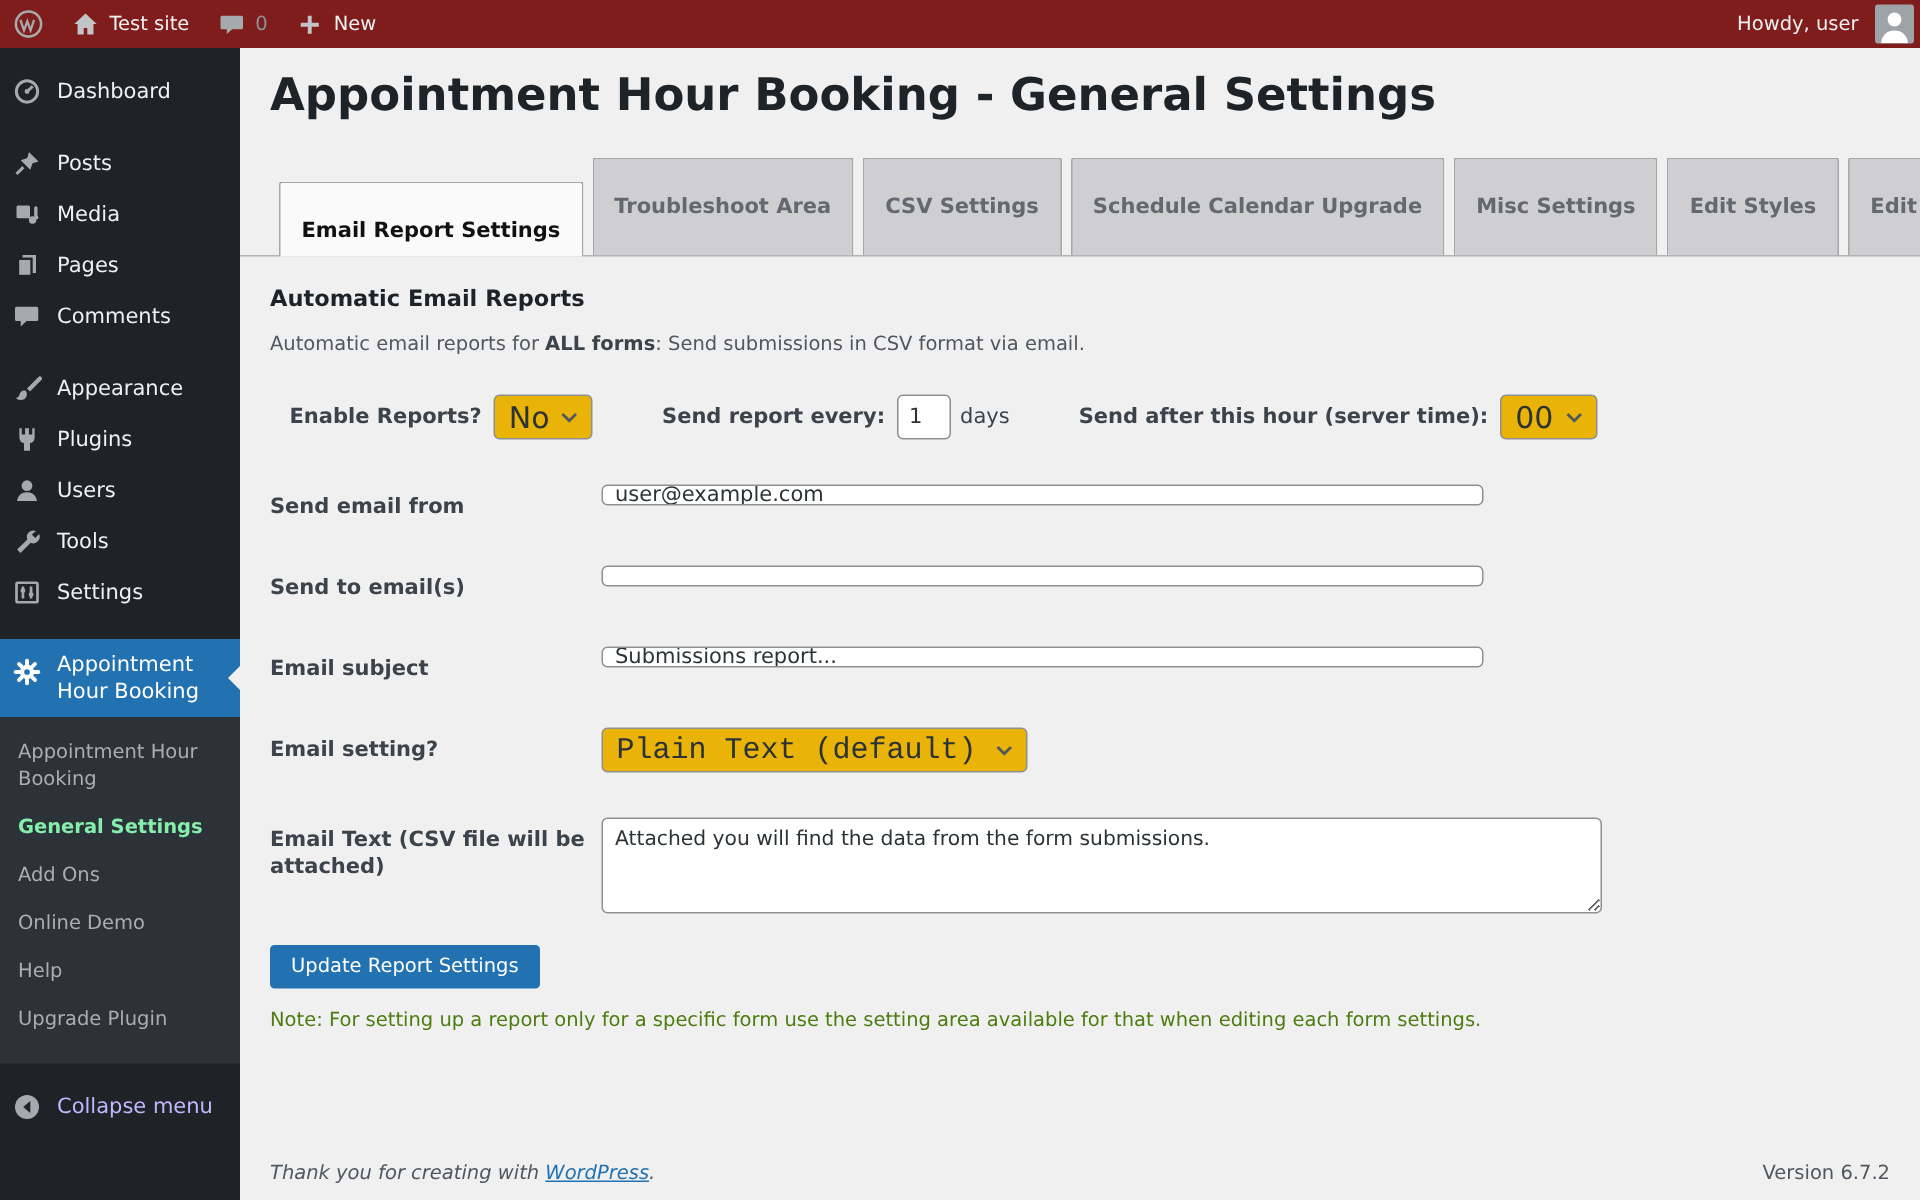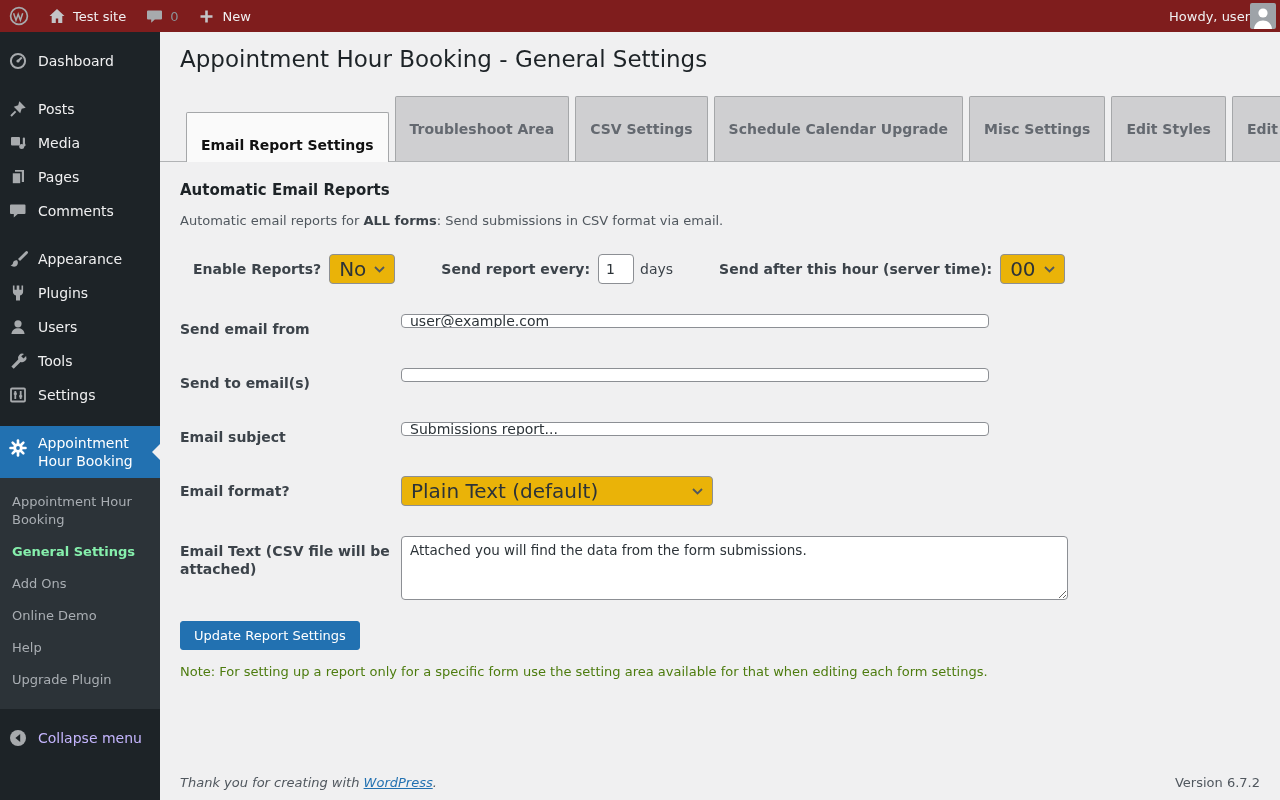--- a/index.html
+++ b/index.html
@@ -5,42 +5,42 @@
   * { margin:0; padding:0; box-sizing:border-box; }
   html,body { width:1280px; height:800px; overflow:hidden;
     font-family:"DejaVu Sans","Liberation Sans",sans-serif; background:#f0f0f1; }
 
   
   #adminbar { position:fixed; top:0; left:0; right:0; height:32px; background:#7f1d1d;
     display:flex; align-items:center; color:#f0f0f1; font-size:13px; z-index:50; }
   .ab-item { display:flex; align-items:center; gap:6px; padding:0 9px; height:32px; cursor:pointer; }
   .ab-icon { display:inline-flex; width:20px; height:20px; align-items:center; justify-content:center; }
   .ab-count { color:#8c9196; }
-  .ab-right { margin-left:auto; display:flex; align-items:center; gap:0; padding-right:4px; }
+  .ab-right { margin-left:auto; display:flex; align-items:center; gap:11px; padding-right:4px; }
   .avatar { width:26px; height:26px; background:#9ea3a8; border-radius:2px; overflow:hidden;
     display:inline-flex; align-items:flex-end; justify-content:center; }
 
   
   #sidebar { position:fixed; top:32px; left:0; bottom:0; width:160px; background:#1d2327;
     color:#f0f0f1; font-size:14px; padding-top:12px; }
   .menu-item { display:flex; align-items:center; gap:10px; padding:7px 8px; min-height:34px; cursor:pointer; }
   .menu-item .mi-icon { width:20px; height:20px; flex:none; display:inline-flex; align-items:center; justify-content:center; }
   .mi-sep { margin-top:14px; }
   .menu-item.active-plugin { background:#2271b1; color:#fff; position:relative; align-items:flex-start; padding:8px; margin-top:14px; }
   .menu-item.active-plugin .mi-label { line-height:18px; }
   .menu-item.active-plugin::after { content:""; position:absolute; right:0; top:50%; margin-top:-8px;
     border-top:8px solid transparent; border-bottom:8px solid transparent; border-right:8px solid #f0f0f1; }
   .submenu { background:#2c3338; padding:8px 0 13px; font-size:13px; }
   .sub-item { padding:7px 12px; color:#a9aeb3; line-height:18px; cursor:pointer; }
   .sub-item.current { color:#86efac; font-weight:bold; }
   .collapse-item { margin-top:12px; color:#c4b5fd; }
 
   
   #content { position:absolute; left:160px; top:32px; width:1120px; height:768px; background:#f0f0f1; }
-  .page-title { margin:14px 0 0 20px; font-size:23px; font-weight:normal; color:#1d2327; }
+  .page-title { margin:14px 0 0 20px; font-size:30px; font-weight:bold; color:#1d2327; }
 
   .tabbar { display:flex; align-items:flex-end; border-bottom:1px solid #b1b3b5; margin-top:24px; padding-left:26px; }
   .tab { background:#cfcfd1; border:1px solid #a5a7a9; border-bottom:none; border-radius:2px 2px 0 0;
     margin-right:6px; padding:24px 14px; font-size:14px; font-weight:bold; color:#646970; cursor:pointer; white-space:nowrap; }
   .tab.active { background:#fafafa; color:#111; margin-bottom:-1px; padding-bottom:9px; }
 
   .section-heading { margin:19px 0 0 20px; font-size:15px; font-weight:bold; color:#1d2327; }
   .section-intro { margin:14px 0 0 20px; font-size:13px; color:#50575e; }
   .section-intro b { color:#3c434a; }
 
@@ -52,21 +52,21 @@
   .wpselect { display:inline-flex; align-items:center; justify-content:space-between; gap:8px; margin-left:8px;
     height:30px; padding:0 9px; background:#eab308; border:1px solid #8c8f94; border-radius:4px;
     font-size:20px; color:#2c3338; cursor:pointer; }
   .num-input { margin-left:8px; width:36px; height:30px; border:1px solid #8c8f94; border-radius:4px;
     text-align:left; padding:0 7px; font-size:14px; color:#2c3338; font-family:inherit; }
 
   .field-row { display:flex; margin:30px 0 0 20px; }
   .field-row .f-label { width:221px; padding-top:6px; font-size:14px; font-weight:bold; color:#3c434a; line-height:18px; }
   .text-input { width:588px; height:14px; border:1px solid #8c8f94; border-radius:4px; background:#fff;
     padding:0 8px; font-size:14px; color:#2c3338; font-family:inherit; }
-  .wpselect.wide { width:312px; margin-left:0; }
+  .wpselect.wide { width:284px; margin-left:0;font-family:Liberation Mono, monospace; }
   .textarea { width:667px; height:64px; border:1px solid #8c8f94; border-radius:4px; background:#fff;
     padding:5px 8px; font-size:13.5px; color:#2c3338; font-family:inherit; resize:both; }
 
   .btn-primary { display:inline-block; margin:21px 0 0 20px; background:#2271b1; border:1px solid #2271b1;
     color:#fff; font-size:13px; padding:6px 13px; border-radius:3px; cursor:pointer; font-family:inherit; }
   .note-text { margin:14px 0 0 20px; font-size:13px; color:#4d7c0f; }
 
   .footer { position:absolute; left:20px; right:20px; bottom:10px; display:flex;
     justify-content:space-between; font-size:13px; color:#50575e; }
   .footer .thanks { font-style:italic; }
@@ -302,21 +302,21 @@
     <div class="f-label">Send to email(s)</div>
     <input class="text-input" type="text" value="" style="">
   </div>
 
   <div class="field-row">
     <div class="f-label">Email subject</div>
     <input class="text-input" type="text" value="Submissions report..." style="">
   </div>
 
   <div class="field-row">
-    <div class="f-label">Email format?</div>
+    <div class="f-label">Email setting?</div>
     <span class="wpselect wide">
       <span>Plain Text (default)</span>
       <svg width="11" height="7" viewBox="0 0 11 7">
           <path d="M1 1l4.5 4.5L10 1" fill="none" stroke="#50575e" stroke-width="1.8"></path>
         </svg>
     </span>
   </div>
 
   <div class="field-row">
     <div class="f-label">Email Text (CSV file will be attached)</div>

